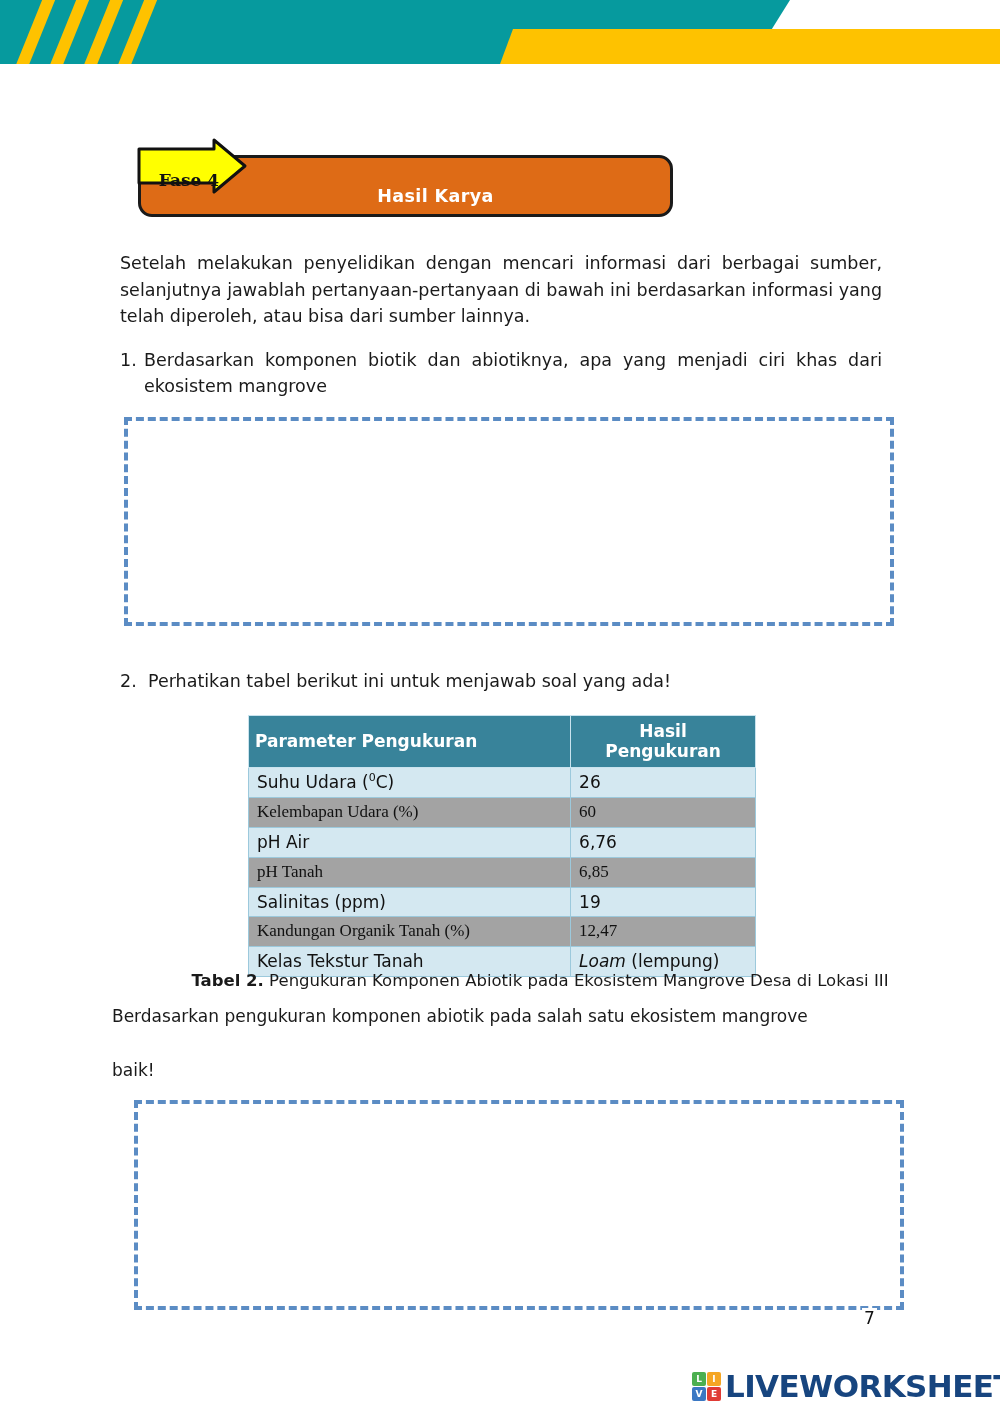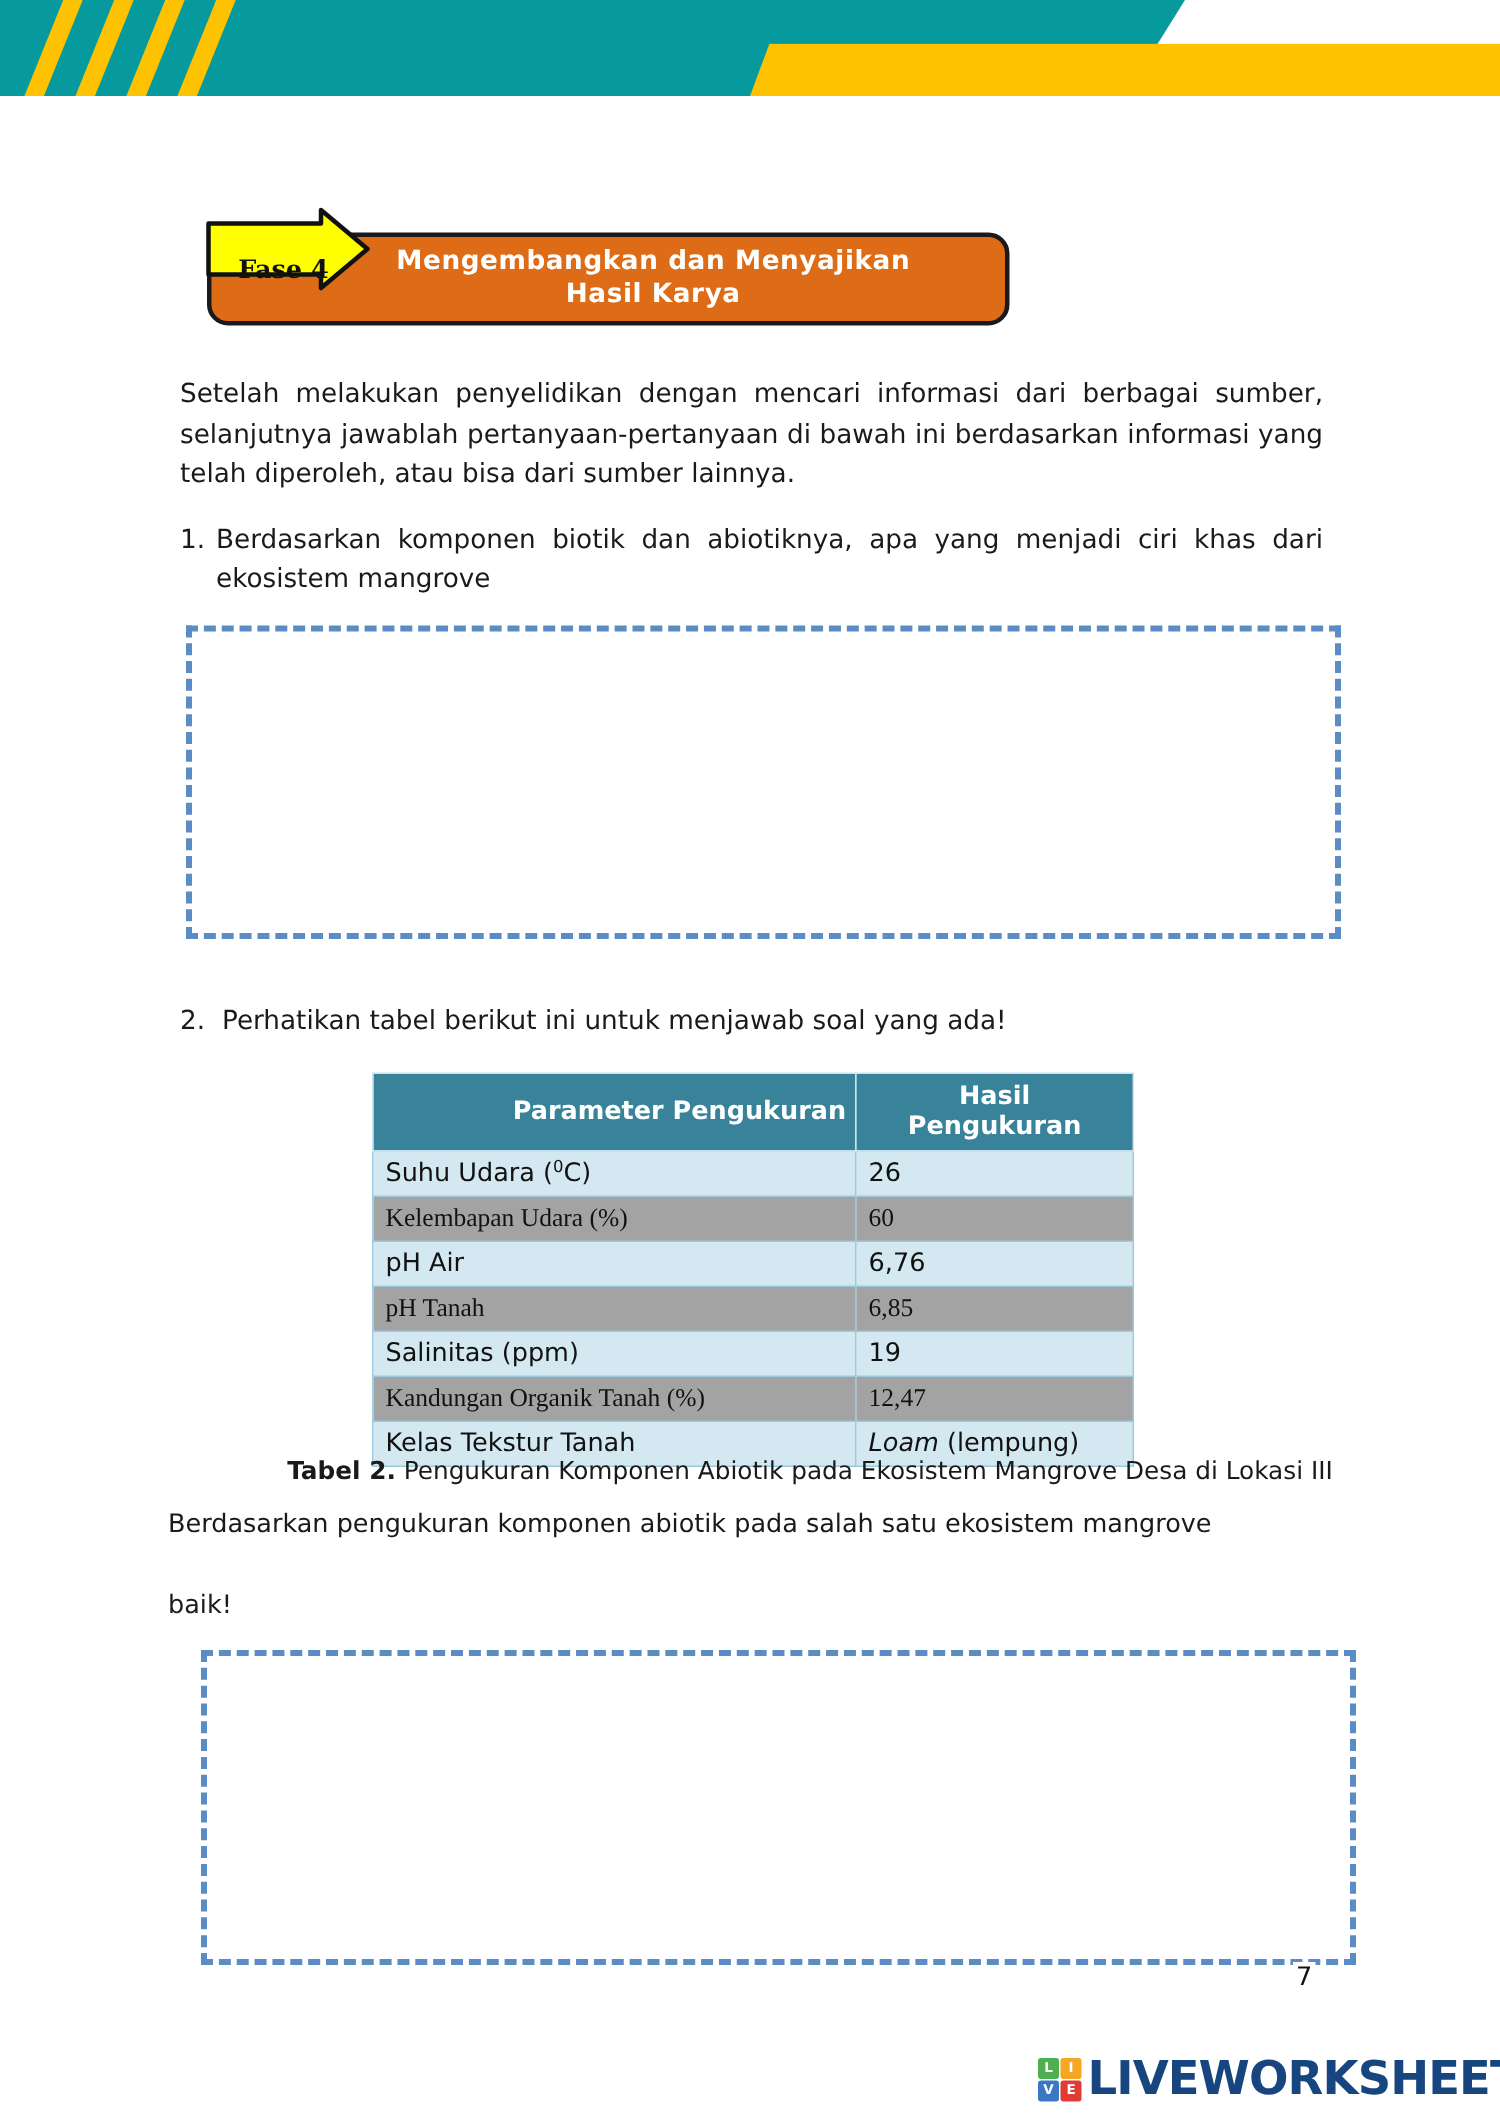--- a/index.html
+++ b/index.html
@@ -168,21 +168,21 @@
   }
   .data-table th {
     background: #38839a;
     color: #ffffff;
     font-size: 17px;
     font-weight: bold;
     padding: 5px 6px;
     border: 1px solid #c9e3ee;
     line-height: 1.2;
   }
-  .data-table th.th-param { width: 330px; text-align: right; }
+  .data-table th.th-param { width: 330px; text-align: left; }
   .data-table th.th-hasil { width: 178px; text-align: center; }
   .data-table td {
     font-size: 17px;
     color: #111111;
     padding: 3px 8px;
     border: 1px solid #9cc9dc;
     line-height: 1.35;
   }
   .data-table td.c-label { text-align: left; }
   .data-table td.c-value { }
@@ -278,21 +278,21 @@
   <div class="hb-stripe hb-s1"></div>
   <div class="hb-stripe hb-s2"></div>
   <div class="hb-stripe hb-s3"></div>
   <div class="hb-stripe hb-s4"></div>
   <div class="hb-yellow"></div>
 </div>
 
 <div class="phase-wrap">
   <div class="phase-body">
     <div class="phase-title">
-      <span>Mengembangkan dan Menyajikan</span><br>
+      <br>
       <span>Hasil Karya</span>
     </div>
   </div>
   <div class="phase-arrow">
     <svg width="112" height="58" viewBox="0 0 112 58" xmlns="http://www.w3.org/2000/svg">
       <polygon points="3,12 78,12 78,3 109,29 78,55 78,46 3,46" fill="#ffff00" stroke="#111111" stroke-width="3" stroke-linejoin="round"></polygon>
     </svg>
   </div>
   <div class="phase-arrow-label">Fase 4</div>
 </div>

